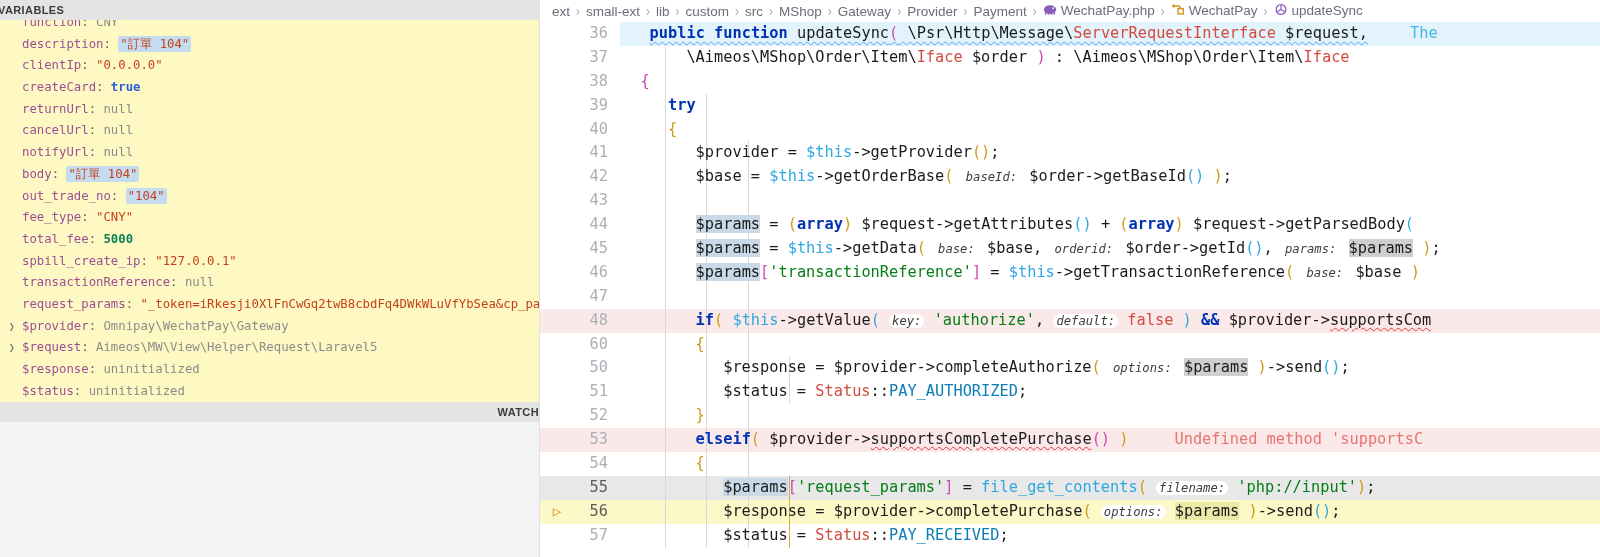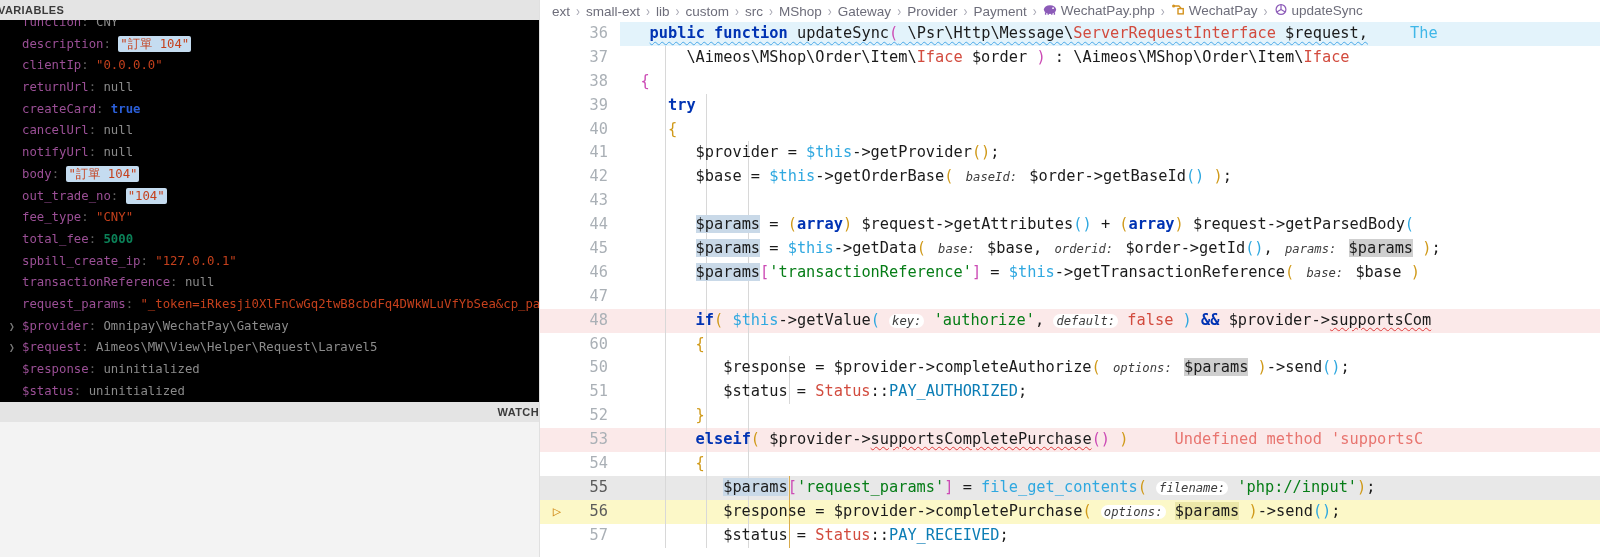--- a/index.html
+++ b/index.html
@@ -8,21 +8,21 @@
     width: 1600px; height: 557px;
     overflow: hidden;
     background: #ffffff;
     font-family: "DejaVu Sans", sans-serif;
   }
   #app { position: relative; width: 1600px; height: 557px; display: flex; }
 
   
   #debug-panel {
     width: 540px; height: 557px;
-    background: #000000;
+    background: #fef9c3;
     position: relative;
     overflow: hidden;
     flex: 0 0 540px;
     border-right: 1px solid #e0e0e0;
   }
   .section-header {
     height: 20px;
     background: #e4e4e4;
     color: #3b3b3b;
     font-family: "Liberation Sans", sans-serif;
@@ -199,22 +199,22 @@
   <div id="debug-panel">
 
     <div class="section-header" id="variables-header">
       <span>VARIABLES</span>
     </div>
 
     <div id="var-list">
         <div class="var-row" style="margin-top: -8px;"><span class="vkey">function</span><span class="vcolon">: </span><span class="vplain">CNY</span></div>
         <div class="var-row"><span class="vkey">description</span><span class="vcolon">: </span><span class="vstr changed">"訂單 104"</span></div>
         <div class="var-row"><span class="vkey">clientIp</span><span class="vcolon">: </span><span class="vstr">"0.0.0.0"</span></div>
+        <div class="var-row"><span class="vkey">createCard</span><span class="vcolon">: </span><span class="vbool">true</span></div>
         <div class="var-row"><span class="vkey">returnUrl</span><span class="vcolon">: </span><span class="vnull">null</span></div>
-        <div class="var-row"><span class="vkey">createCard</span><span class="vcolon">: </span><span class="vbool">true</span></div>
         <div class="var-row"><span class="vkey">cancelUrl</span><span class="vcolon">: </span><span class="vnull">null</span></div>
         <div class="var-row"><span class="vkey">notifyUrl</span><span class="vcolon">: </span><span class="vnull">null</span></div>
         <div class="var-row"><span class="vkey">body</span><span class="vcolon">: </span><span class="vstr changed">"訂單 104"</span></div>
         <div class="var-row"><span class="vkey">out_trade_no</span><span class="vcolon">: </span><span class="vstr changed">"104"</span></div>
         <div class="var-row"><span class="vkey">fee_type</span><span class="vcolon">: </span><span class="vstr">"CNY"</span></div>
         <div class="var-row"><span class="vkey">total_fee</span><span class="vcolon">: </span><span class="vnum">5000</span></div>
         <div class="var-row"><span class="vkey">spbill_create_ip</span><span class="vcolon">: </span><span class="vstr">"127.0.0.1"</span></div>
         <div class="var-row"><span class="vkey">transactionReference</span><span class="vcolon">: </span><span class="vnull">null</span></div>
         <div class="var-row"><span class="vkey">request_params</span><span class="vcolon">: </span><span class="vstr">"_token=iRkesji0XlFnCwGq2twB8cbdFq4DWkWLuVfYbSea&amp;cp_payment=1"</span></div>
         <div class="var-row expandable"><span class="twisty">❯</span><span class="vkey">$provider</span><span class="vcolon">: </span><span class="vclass">Omnipay\WechatPay\Gateway</span></div>

